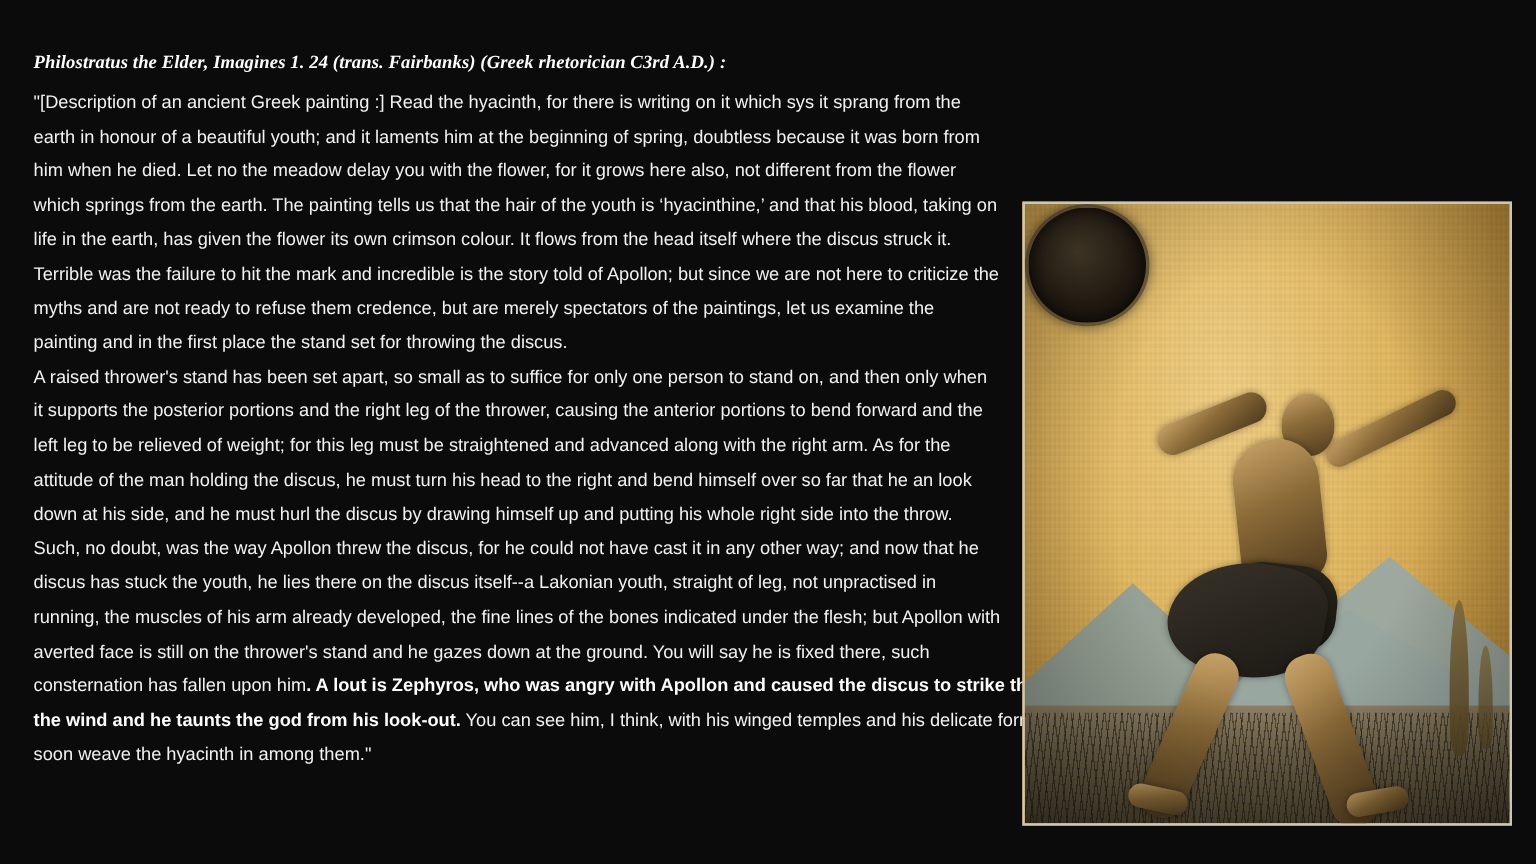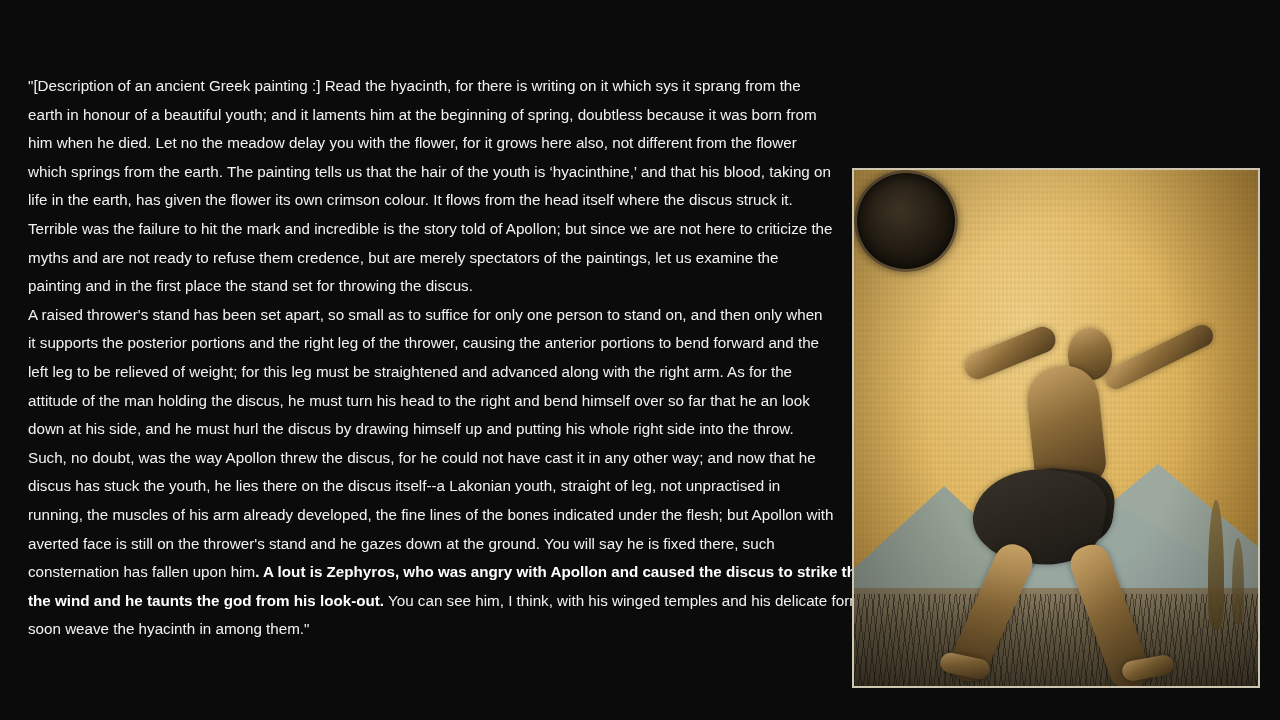--- a/index.html
+++ b/index.html
@@ -220,20 +220,21 @@
     inset: 0;
     background: radial-gradient(ellipse at 50% 45%, rgba(0,0,0,0) 45%, rgba(0,0,0,0.35) 100%);
     pointer-events: none;
   }
 </style>
 </head>
 <body>
 
 <div class="page">
 
+  <div class="heading">Philostratus the Elder, Imagines 1. 24 (trans. Fairbanks) (Greek rhetorician C3rd A.D.) :</div>
 
   <div class="body-text">
     <div class="img-float"></div>
     <p>"[Description of an ancient Greek painting :] Read the hyacinth, for there is writing on it which sys it sprang from the earth in honour of a beautiful youth; and it laments him at the beginning of spring, doubtless because it was born from him when he died. Let no the meadow delay you with the flower, for it grows here also, not different from the flower which springs from the earth. The painting tells us that the hair of the youth is ‘hyacinthine,’ and that his blood, taking on life in the earth, has given the flower its own crimson colour. It flows from the head itself where the discus struck it. Terrible was the failure to hit the mark and incredible is the story told of Apollon; but since we are not here to criticize the myths and are not ready to refuse them credence, but are merely spectators of the paintings, let us examine the painting and in the first place the stand set for throwing the discus.</p>
     <p><span>A raised thrower's stand has been set apart, so small as to suffice for only one person to stand on, and then only when it supports the posterior portions and the right leg of the thrower, causing the anterior portions to bend forward and the left leg to be relieved of weight; for this leg must be straightened and advanced along with the right arm. As for the attitude of the man holding the discus, he must turn his head to the right and bend himself over so far that he an look down at his side, and he must hurl the discus by drawing himself up and putting his whole right side into the throw. Such, no doubt, was the way Apollon threw the discus, for he could not have cast it in any other way; and now that he discus has stuck the youth, he lies there on the discus itself--a Lakonian youth, straight of leg, not unpractised in running, the muscles of his arm already developed, the fine lines of the bones indicated under the flesh; but Apollon with averted face is still on the thrower's stand and he gazes down at the ground. You will say he is fixed there, such consternation has fallen upon him</span><span class="bold-emph">. A lout is Zephyros, who was angry with Apollon and caused the discus to strike the youth, and the scene seems a laughing matter to the wind and he taunts the god from his look-out.</span><span> You can see him, I think, with his winged temples and his delicate form; and he wears a crown of all kinds of flowers, and will soon weave the hyacinth in among them."</span></p>
   </div>
 
   <div class="artwork">
     <div class="art-sky"></div>
     <div class="mountains">

